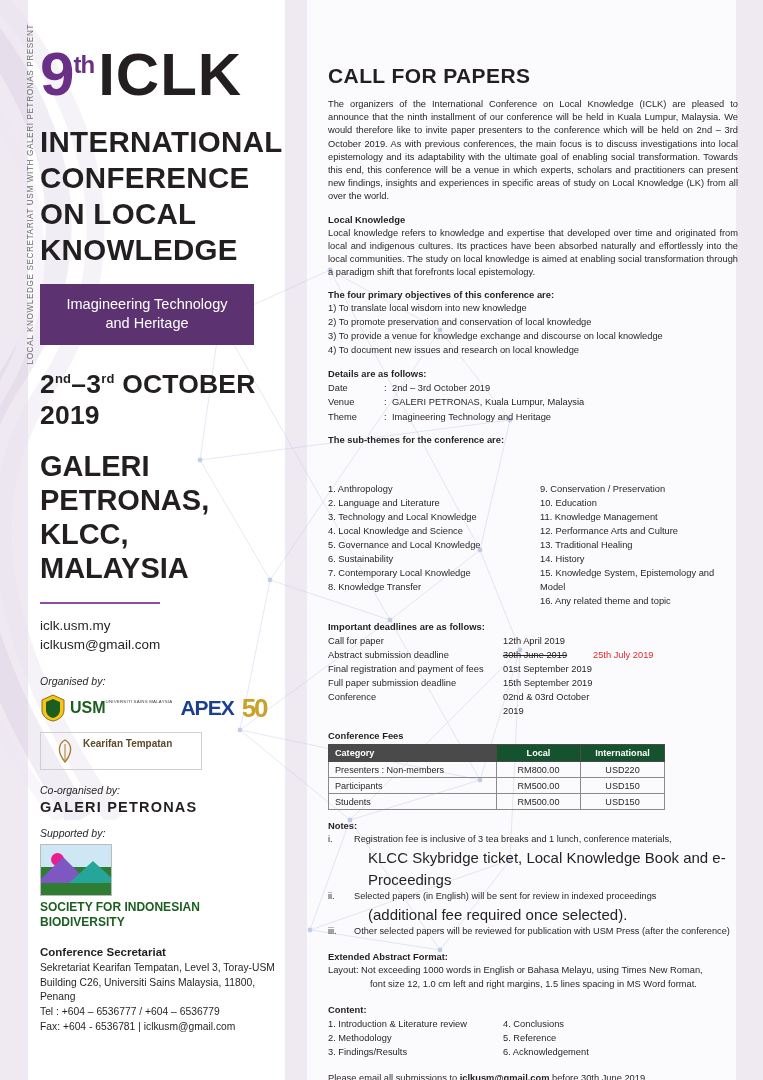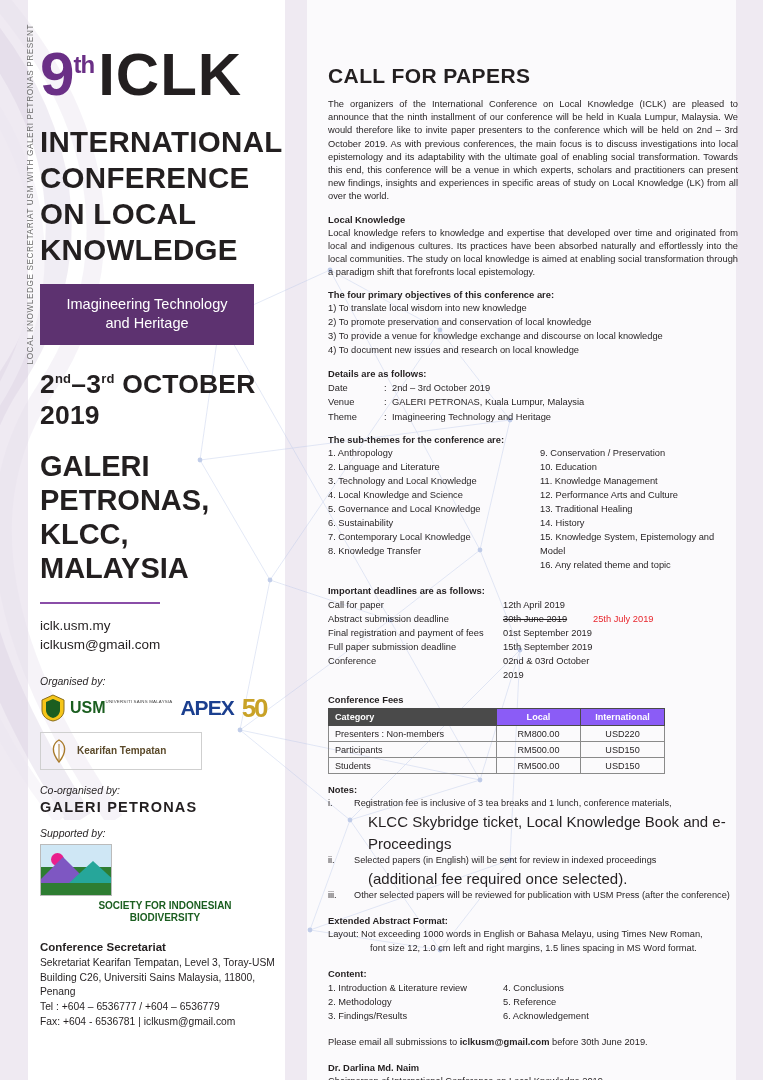--- a/index.html
+++ b/index.html
@@ -90,38 +90,38 @@
     margin-top: 12px; font-size: 13.5px; color: #231f20; line-height: 1.45;
   }
   .org-label {
     margin-top: 20px; font-size: 10.5px; color: #231f20; font-style: italic;
   }
   .logos-row { margin-top: 6px; display: flex; align-items: center; gap: 8px; }
   .logo-usm { display:flex; align-items:center; gap:4px; }
   .logo-apex { font-size: 21px; font-weight: bold; color:#1b3f8f; letter-spacing:-1px; }
   .logo-50 { font-size: 26px; font-weight: bold; color:#c9a227; letter-spacing:-2px; }
   .kearifan {
-    margin-top: 8px; display: flex; align-items: center; gap: 6px;
-    border: 1px solid #cfcfcf; width: 162px; padding: 5px 6px;
+    margin-top: 8px; display: flex; gap: 6px;
+    border: 1px solid #cfcfcf; width: 162px; padding: 5px 12px;
   }
   .kearifan .kt-text { font-size: 10px; color: #5b4a2a; font-weight: bold; }
   .co-org { margin-top: 14px; font-size: 10.5px; color: #231f20; font-style: italic; }
   .galeri-pet {
     margin-top: 3px; font-size: 14.5px; font-weight: bold; color: #231f20; letter-spacing: 1.2px;
   }
   .supported { margin-top: 12px; font-size: 10.5px; color: #231f20; font-style: italic; }
   .sib-logo {
     margin-top: 5px; width: 72px; height: 52px; border: 1px solid #bbb;
     background: linear-gradient(#cfe7f5 0 45%, #2e7d32 45% 100%);
     position: relative; overflow: hidden;
   }
   .sib-logo .sun { position:absolute; left:10px; top:8px; width:13px; height:13px; border-radius:50%; background:#e91e8c;}
   .sib-logo .mtn { position:absolute; left:-4px; bottom:12px; width:0;height:0;border-left:26px solid transparent;border-right:26px solid transparent;border-bottom:26px solid #7e57c2;}
   .sib-logo .mtn2 { position:absolute; right:-6px; bottom:12px; width:0;height:0;border-left:24px solid transparent;border-right:24px solid transparent;border-bottom:22px solid #26a69a;}
-  .sib-text { margin-top: 4px; font-size: 10px; font-weight: bold; color:#1b5e20; line-height:1.25;text-align:center; }
+  .sib-text { margin-top: 4px; font-size: 12px; font-weight: bold; color:#1b5e20; line-height:1.25; }
   .secretariat-title {
     margin-top: 16px; font-size: 11.5px; font-weight: bold; color: #231f20;
   }
   .secretariat-body {
     margin-top: 3px; font-size: 10.3px; color: #231f20; line-height: 1.45;
   }
   
   .right {
     position: absolute; left: 328px; top: 64px; width: 410px;
     z-index: 5; color: #231f20;
@@ -134,38 +134,38 @@
   }
   .sec-h {
     font-size: 9.4px; font-weight: bold; margin-bottom: 2px;
   }
   .list {
     font-size: 9.3px; line-height: 1.5;
   }
   .two-col-list {
     display: flex; gap: 14px; font-size: 9.3px; line-height: 1.5;
   }
-  .two-col-list > div { flex: 1; }
+  .two-col-list > div { flex: 1; margin-top: 36px; }
   .details-row {
     display: flex; font-size: 9.3px; line-height: 1.55;
   }
   .details-row .k { width: 56px; }
   .details-row .sep { width: 8px; }
   .dl-row {
     display: flex; font-size: 9.3px; line-height: 1.52;
   }
   .dl-row .k { width: 175px; }
   .dl-row .v { width: 90px; }
   .strike { text-decoration: line-through; }
   .red { color: #e8262d; }
   table.fees {
     border-collapse: collapse; font-size: 9.1px; margin-top: 3px;
   }
   table.fees th {
-    background: #8b5cf6; color: #fff; font-weight: bold;
+    background: #14532d; color: #fff; font-weight: bold;
     padding: 3px 6px; border: 1px solid #4a4a4a; text-align: center;
   }
   table.fees th.cat { background:#4a4a4a; text-align: left; width: 168px;}
   table.fees td {
     border: 1px solid #8a8a8a; padding: 2.5px 6px; margin-left: 15px;
   }
   table.fees td.c { text-align: center; width: 84px; }
   .notes-row { display: flex; font-size: 9.2px; line-height: 1.45; }
   .notes-row .n { width: 26px; }
   .notes-row .t { flex: 1; }

